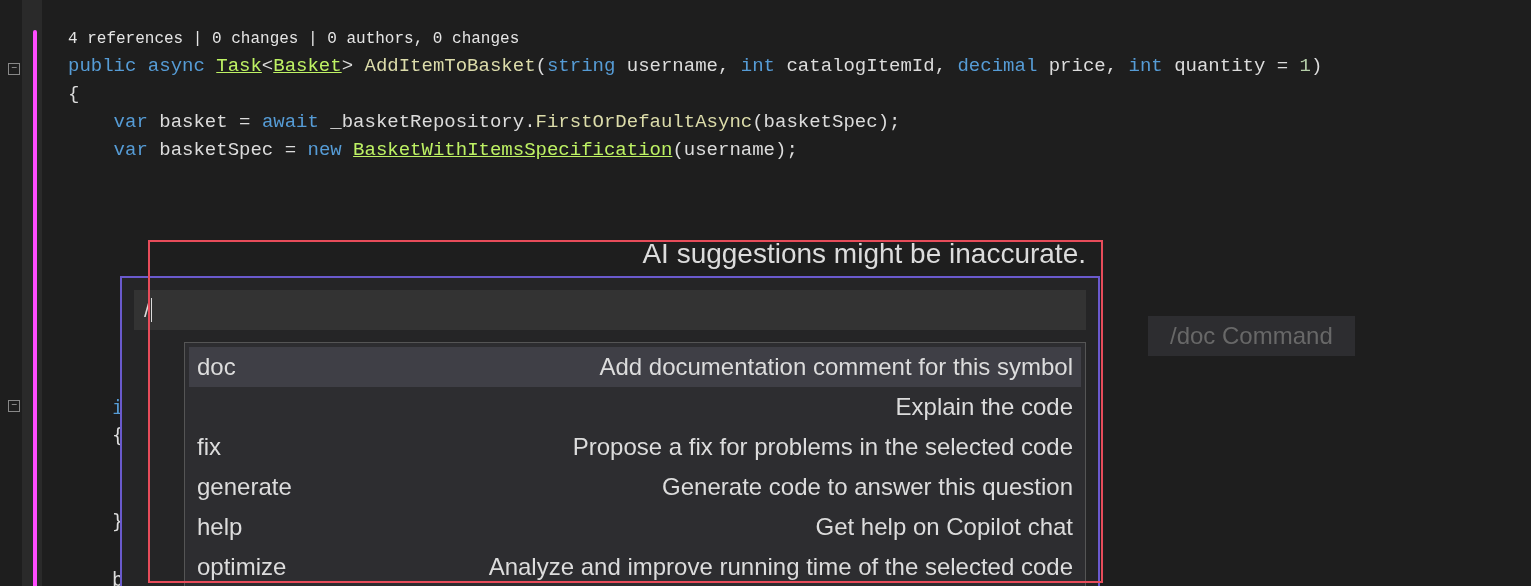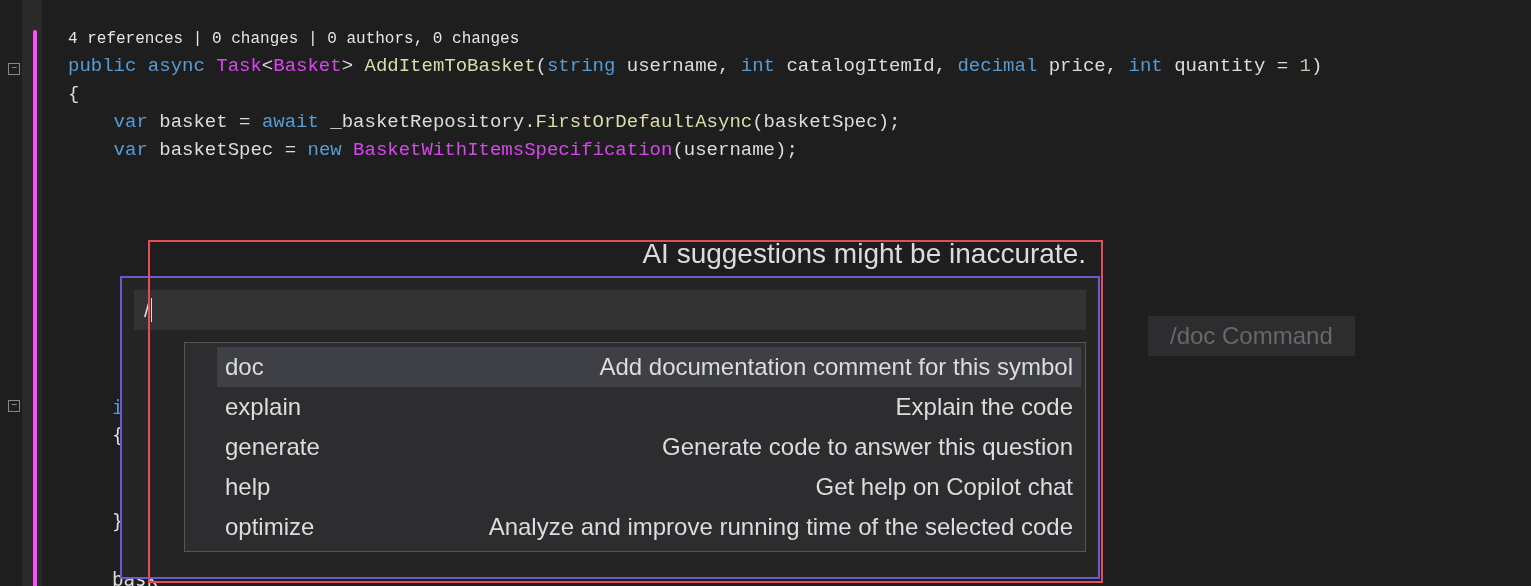--- a/index.html
+++ b/index.html
@@ -60,21 +60,21 @@
     margin-bottom: 4px;
   }
   .line {
     white-space: pre;
     margin-left: 46px;
     line-height: 28px;
     font-weight: 500;
     font-size: 19px;
   }
   .kw       { color: #569cd6; }
-  .type     { color: #d946ef; }
+  .type     { color: #bef264; text-decoration: underline; }
   .method   { color: #dcdcaa; }
   .tvar     { color: #dcdcdc; }
   .punct    { color: #dcdcdc; }
   .num      { color: #b5cea8; }
 
   .ai-popup {
     position: absolute;
     left: 120px;
     top: 238px;
     width: 980px;
@@ -119,21 +119,20 @@
     padding: 4px;
   }
   .ai-row {
     display: flex;
     flex-direction: row;
     align-items: baseline;
     padding: 6px 8px 6px 8px;
     font-family: 'Segoe UI', sans-serif;
     font-size: 24px;
     color: #dcdcdc;
-    margin-left: 28px;
   }
   .ai-row.selected { background: #3f3f46; }
   .ai-row .cmd  { flex: 0 0 130px; }
   .ai-row .desc { flex: 1; text-align: right; }
   .ai-hint {
     position: absolute;
     left: 1028px;
     top: 78px;
     background: #2d2d30;
     color: #686868;
@@ -196,22 +195,25 @@
     <div class="ai-input">
       <span class="ai-input-text">/</span>
         <span class="ai-cursor"></span>
     </div>
     <div class="ai-list">
       <div class="ai-row selected">
         <span class="cmd">doc</span>
         <span class="desc">Add documentation comment for this symbol</span>
       </div>
       <div class="ai-row">
-        <span class="cmd">explain</span>
         <span class="desc">Explain the code</span>
+      </div>
+      <div class="ai-row">
+        <span class="cmd">fix</span>
+        <span class="desc">Propose a fix for problems in the selected code</span>
       </div>
       <div class="ai-row">
         <span class="cmd">generate</span>
         <span class="desc">Generate code to answer this question</span>
       </div>
       <div class="ai-row">
         <span class="cmd">help</span>
         <span class="desc">Get help on Copilot chat</span>
       </div>
       <div class="ai-row">

